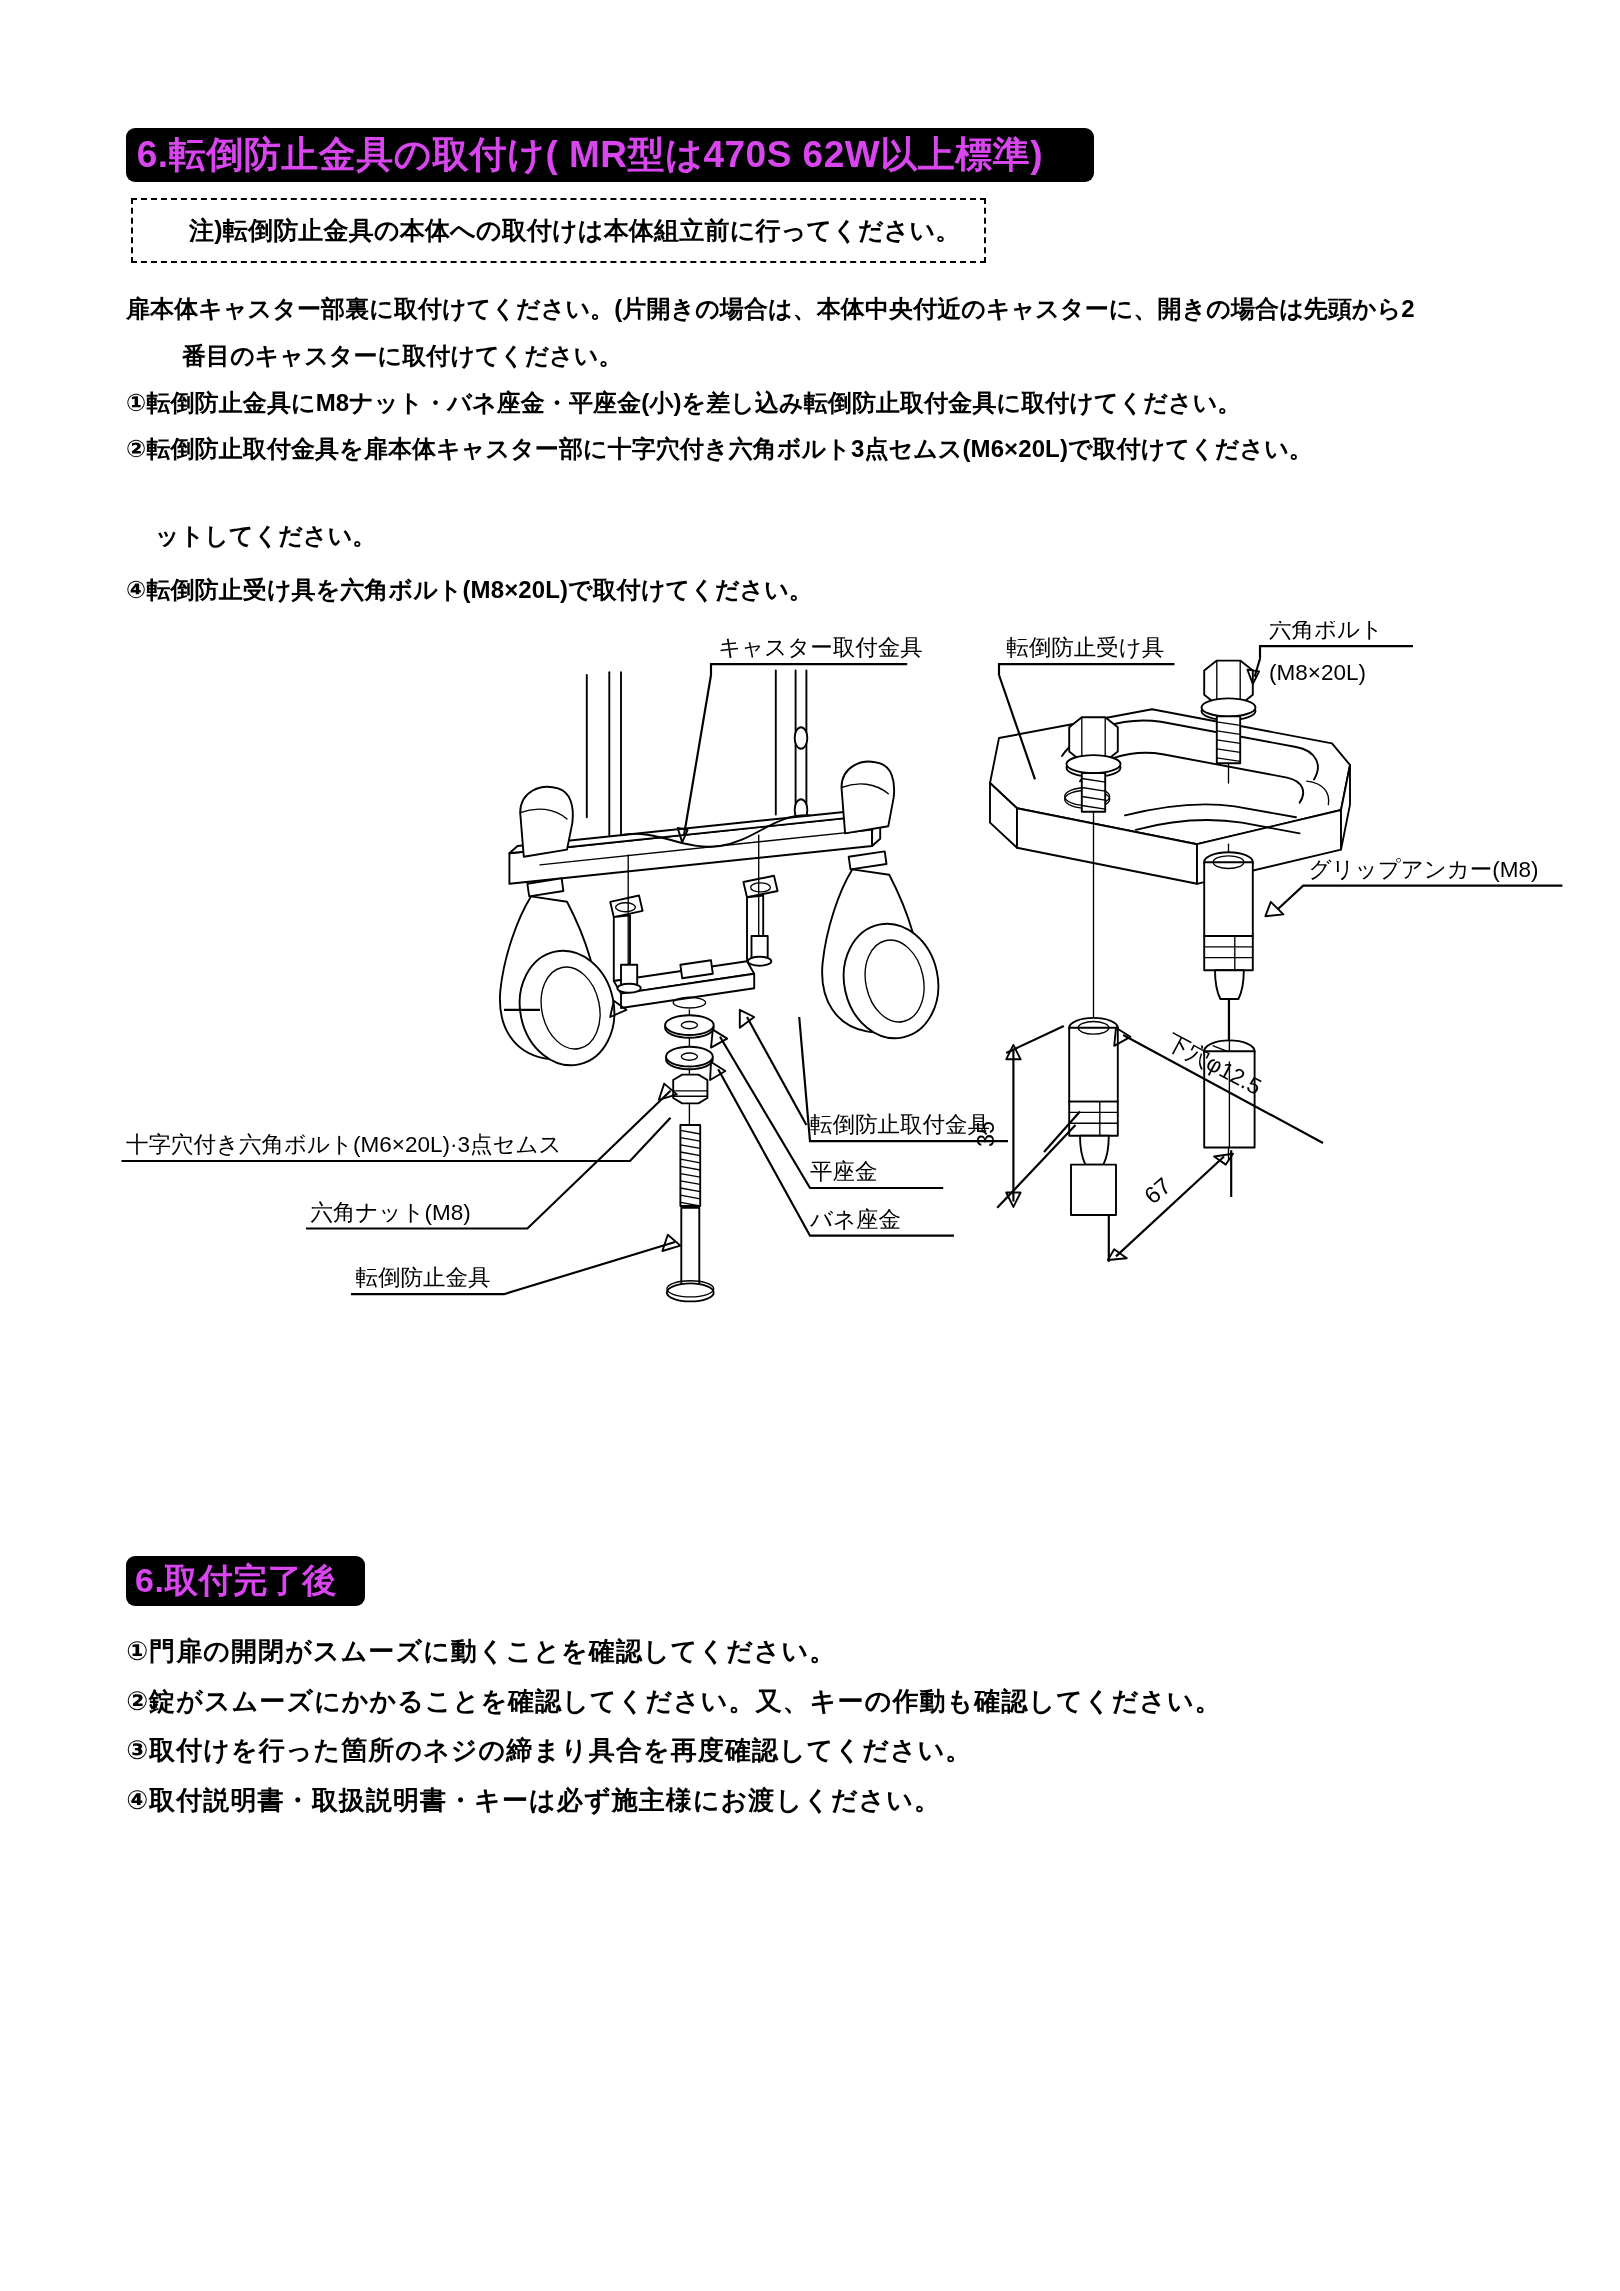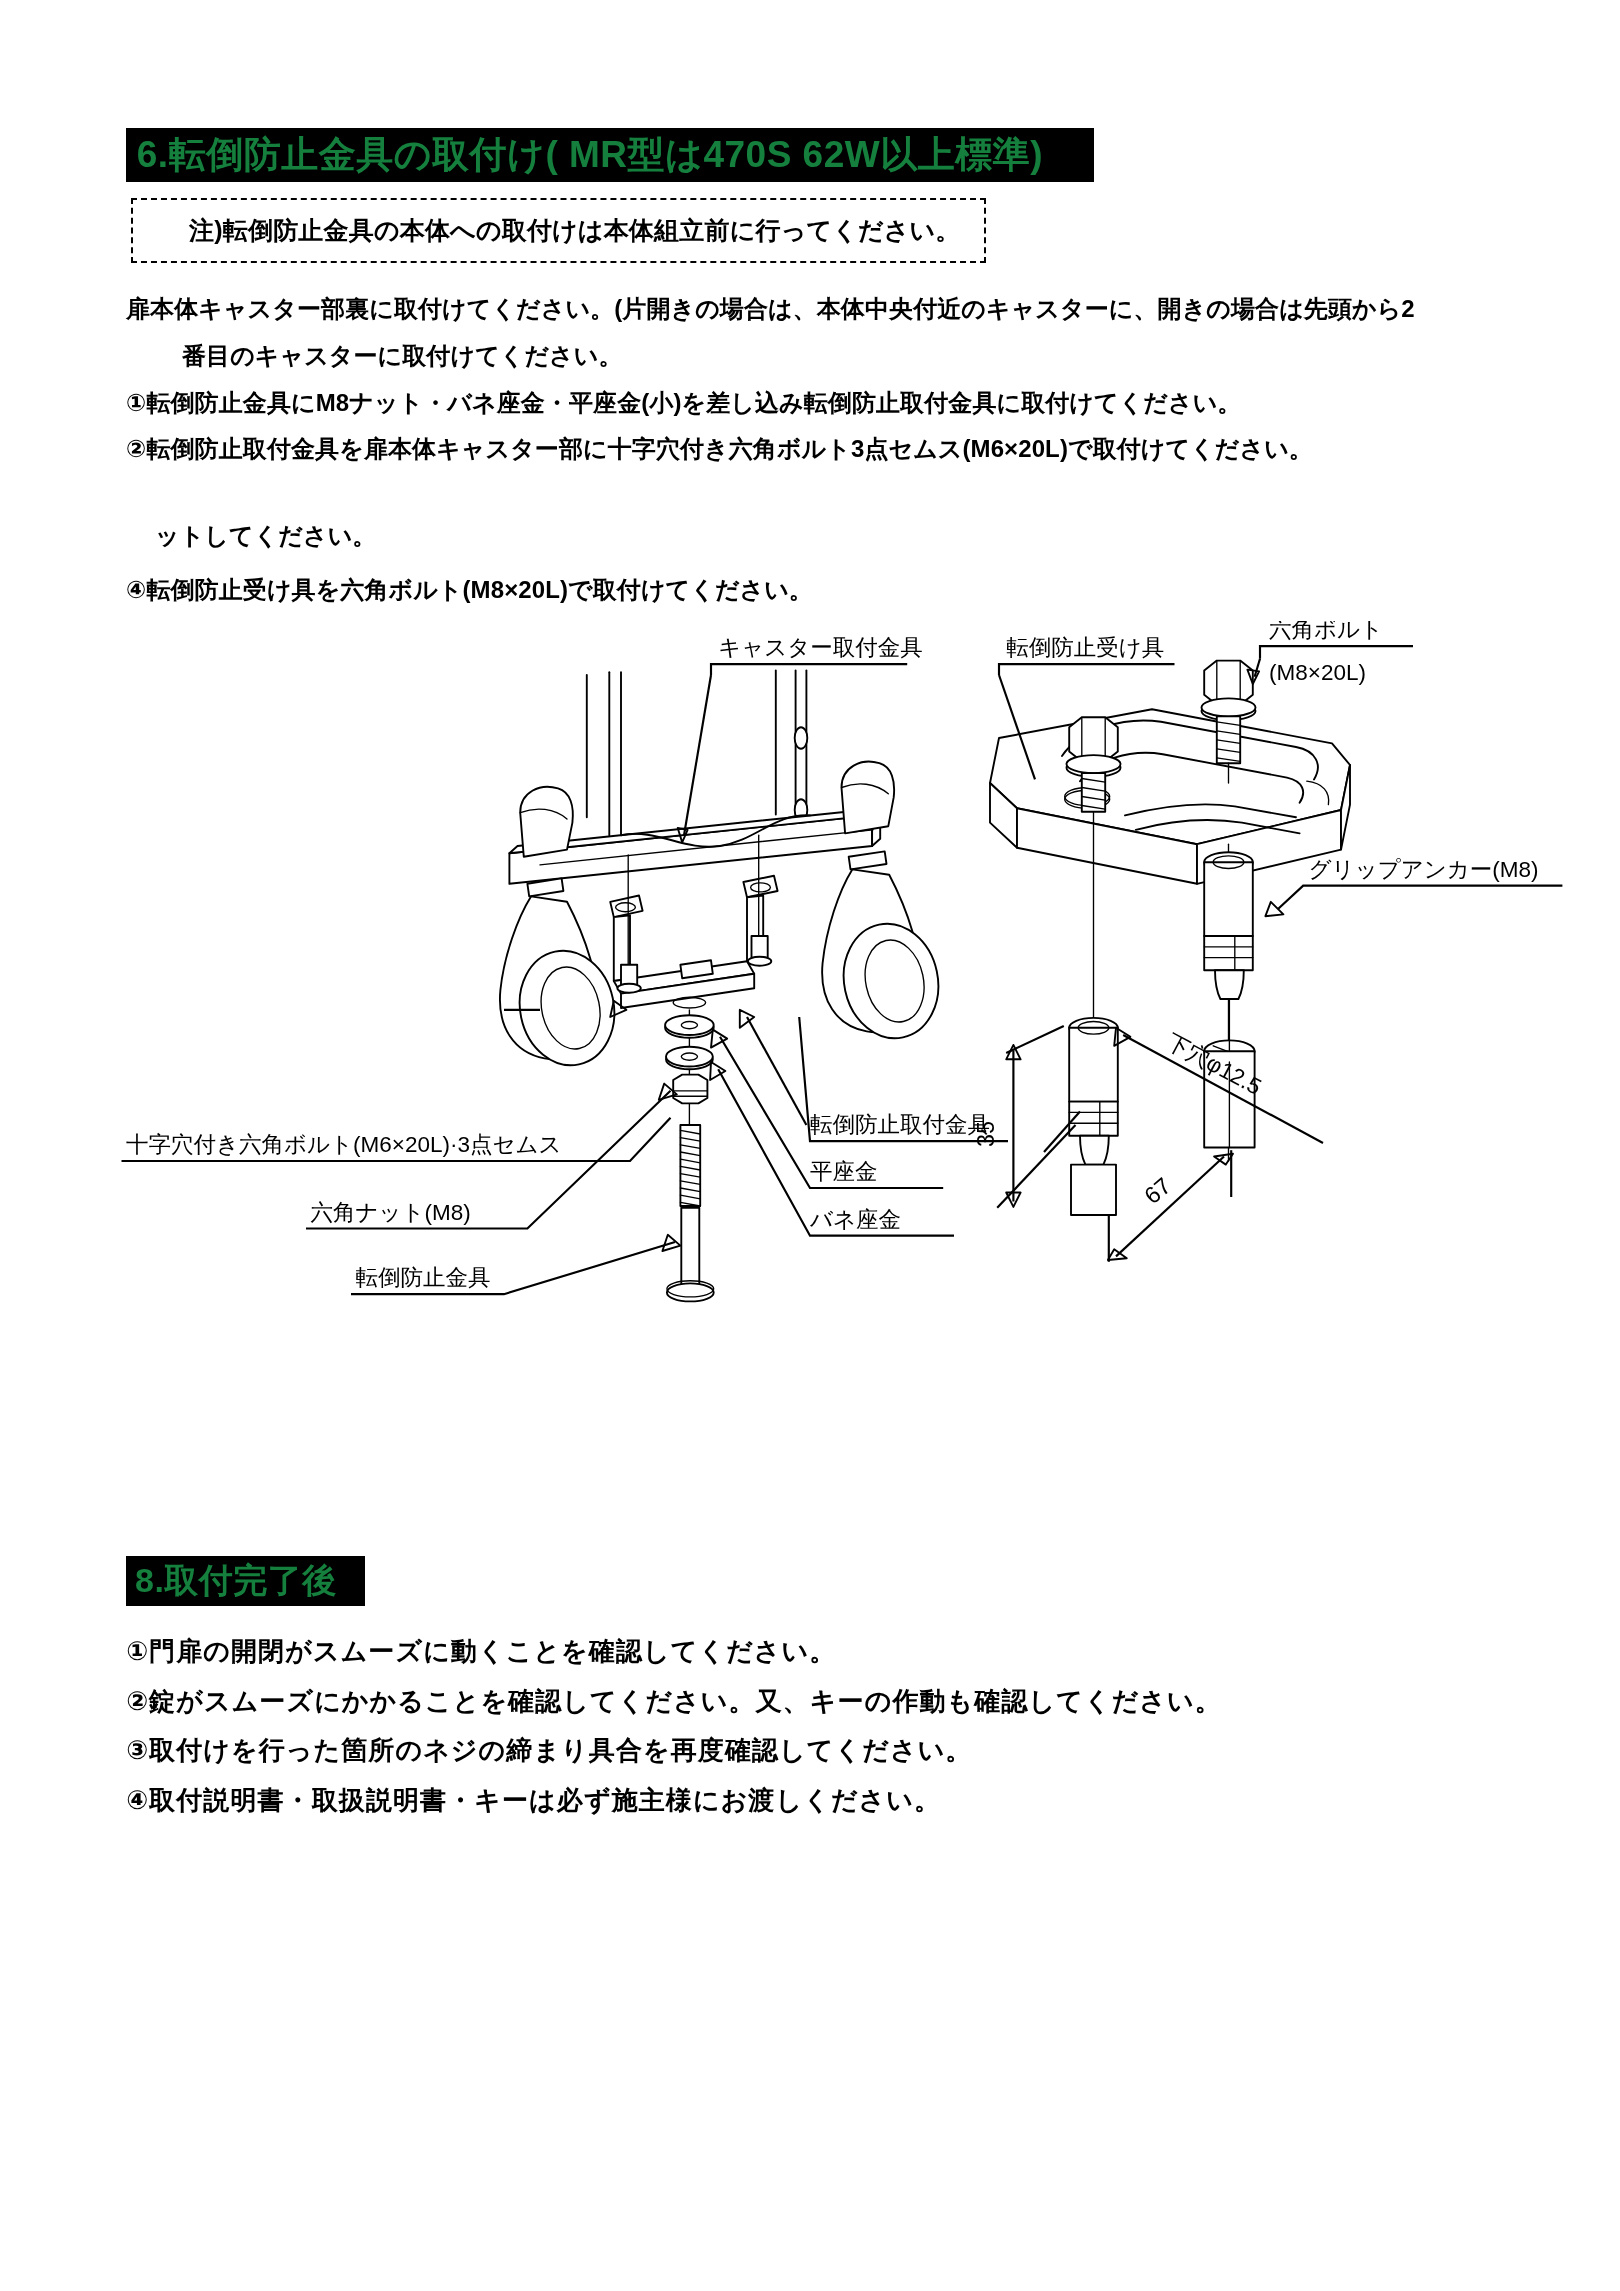--- a/index.html
+++ b/index.html
@@ -16,26 +16,27 @@
     width: 1620px;
     height: 2292px;
     background: #ffffff;
     overflow: hidden;
   }
 
   
   .section-bar {
     position: absolute;
     background: #000000;
-    color: #15803d;
+    color: #d946ef;
     font-weight: bold;
     letter-spacing: 0.5px;
     display: flex;
     align-items: center;
     box-sizing: border-box;
+    border-radius: 9px;
   }
   #sec6-bar {
     left: 126px;
     top: 128px;
     width: 968px;
     height: 54px;
     font-size: 37px;
     padding-left: 10.8px;
   }
   #sec7-bar {
@@ -394,21 +395,21 @@
 
     <g>
       <path class="lead" d="M1060 683 L900 683 L798 498"></path>
       <path class="dl" d="M790 490 L789 510 L806 500 Z" fill="#000"></path>
       <text class="lbl" x="900" y="673">バネ座金</text>
     </g>
 
   </svg>
   </div>
 
-  <div class="section-bar" id="sec7-bar">8.取付完了後</div>
+  <div class="section-bar" id="sec7-bar">6.取付完了後</div>
 
   <div class="sec7-line" style="left:126px; top:1638px;">①門扉の開閉がスムーズに動くことを確認してください。</div>
   <div class="sec7-line" style="left:126px; top:1688px;">②錠がスムーズにかかることを確認してください。又、キーの作動も確認してください。</div>
   <div class="sec7-line" style="left:126px; top:1737px;">③取付けを行った箇所のネジの締まり具合を再度確認してください。</div>
   <div class="sec7-line" style="left:126px; top:1787px;">④取付説明書・取扱説明書・キーは必ず施主様にお渡しください。</div>
 
 </div>
 
 
 </body></html>

